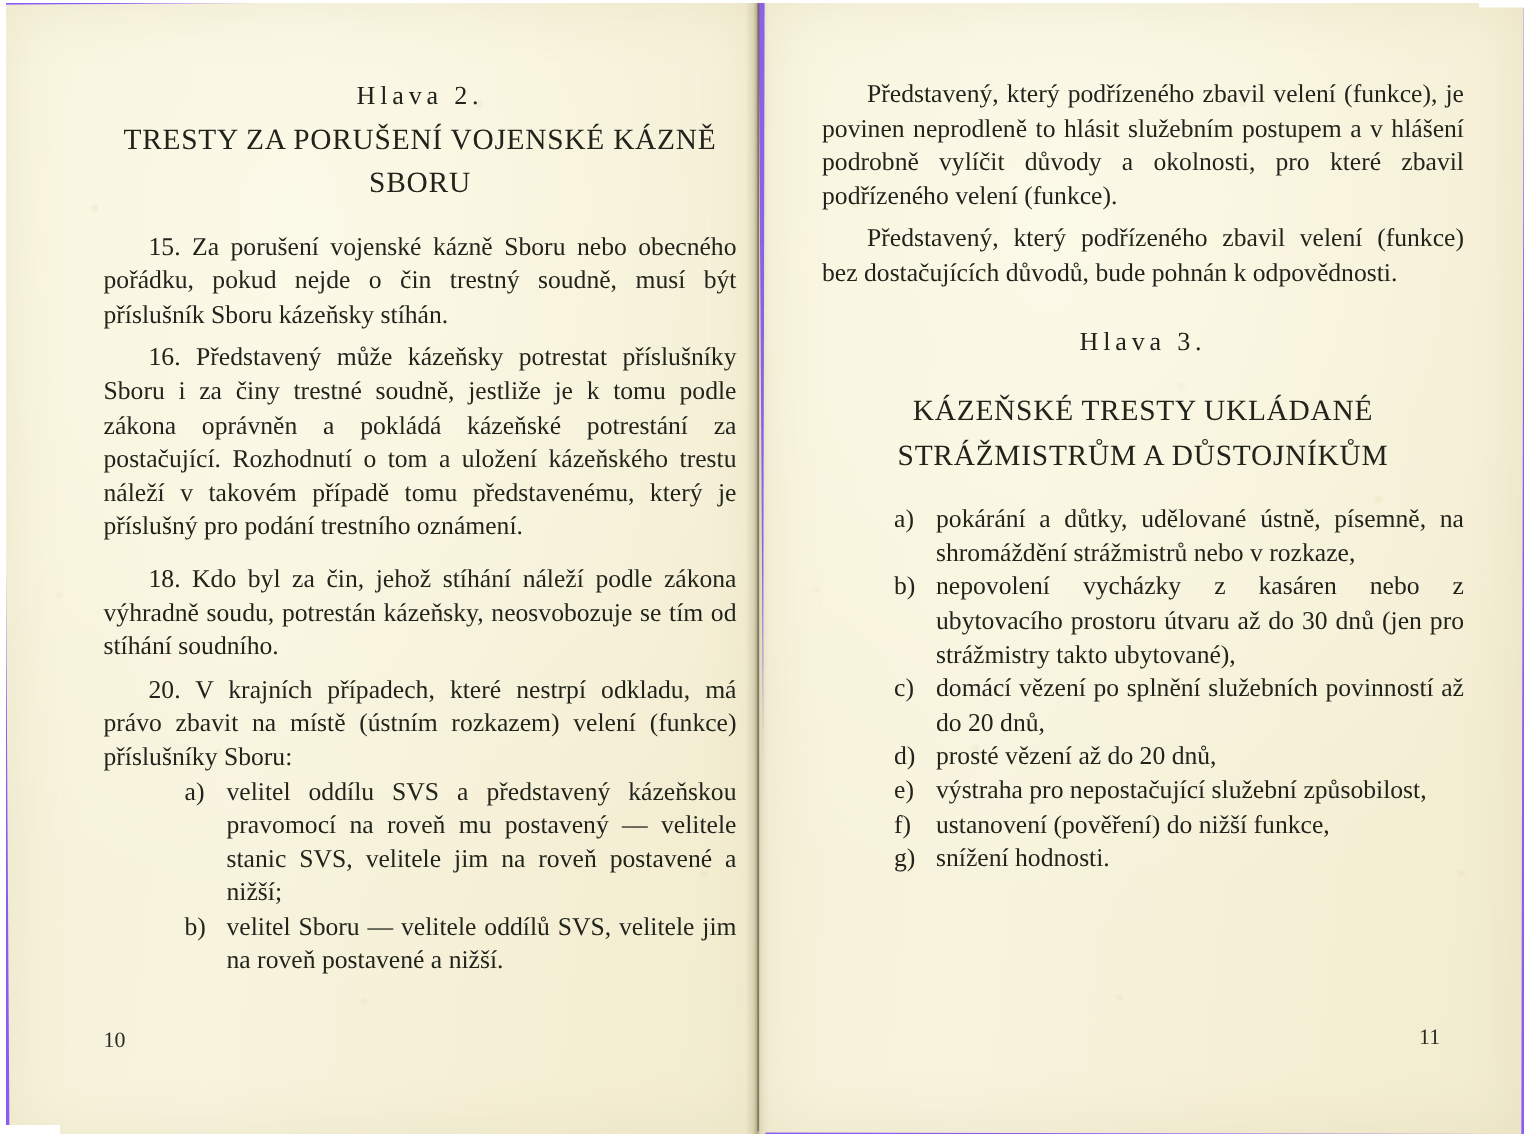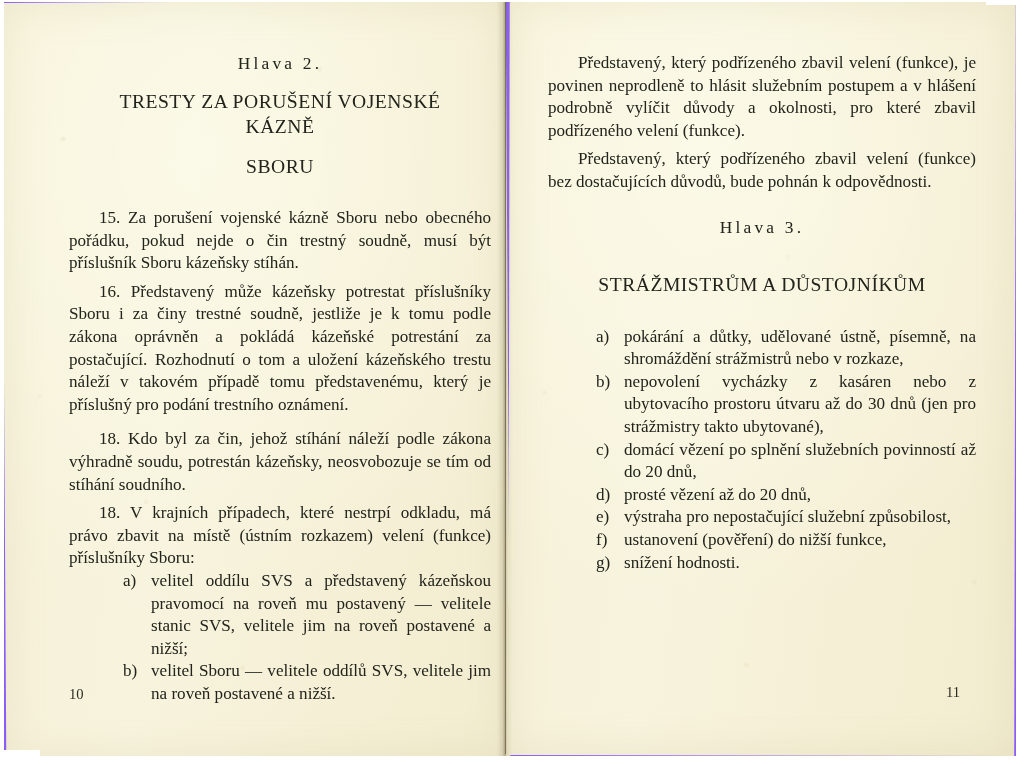--- a/index.html
+++ b/index.html
@@ -109,21 +109,21 @@
     font-size: 17.4px;
     margin: 0 0 6px 0;
     font-weight: normal;
   }
   .chapter-title {
     text-align: center;
     font-size: 19.6px;
     line-height: 25.5px;
     letter-spacing: 0.5px;
     font-weight: normal;
-    margin: 14px;
+    margin: 4px;
   }
 
   .para {
     margin: 0;
     text-indent: 30px;
     text-align: justify;
   }
 
   .spacer-sm { height: 6px; }
   .spacer-md { height: 14px; }
@@ -202,21 +202,21 @@
 
     <div class="spacer-md"></div>
 
     <p class="para">15. Za porušení vojenské kázně Sboru nebo obecného pořádku, pokud nejde o čin trestný soudně, musí být příslušník Sboru kázeňsky stíhán.</p>
     <div class="spacer-sm"></div>
     <p class="para">16. Představený může kázeňsky potrestat příslušníky Sboru i za činy trestné soudně, jestliže je k tomu podle zákona oprávněn a pokládá kázeňské potrestání za postačující. Rozhodnutí o tom a uložení kázeňského trestu náleží v takovém případě tomu představenému, který je příslušný pro podání trestního oznámení.</p>
     <div class="spacer-sm"></div>
     <div class="spacer-sm"></div>
     <p class="para">18. Kdo byl za čin, jehož stíhání náleží podle zákona výhradně soudu, potrestán kázeňsky, neosvobozuje se tím od stíhání soudního.</p>
     <div class="spacer-sm"></div>
-    <p class="para">18. V krajních případech, které nestrpí odkladu, má právo zbavit na místě (ústním rozkazem) velení (funkce) příslušníky Sboru:</p>
+    <p class="para">20. V krajních případech, které nestrpí odkladu, má právo zbavit na místě (ústním rozkazem) velení (funkce) příslušníky Sboru:</p>
 
     <ul class="sublist">
       <li>
         <span class="marker">a)</span>
         <span class="body">velitel oddílu SVS a představený kázeňskou pravomocí na roveň mu postavený — velitele stanic SVS, velitele jim na roveň postavené a nižší;</span>
       </li>
       <li>
         <span class="marker">b)</span>
         <span class="body">velitel Sboru — velitele oddílů SVS, velitele jim na roveň postavené a nižší.</span>
       </li>
@@ -231,20 +231,21 @@
       <p class="para">Představený, který podřízeného zbavil velení (funkce), je povinen neprodleně to hlásit služebním postupem a v hlášení podrobně vylíčit důvody a okolnosti, pro které zbavil podřízeného velení (funkce).</p>
       <div class="spacer-sm"></div>
       <p class="para">Představený, který podřízeného zbavil velení (funkce) bez dostačujících důvodů, bude pohnán k odpovědnosti.</p>
 
       <div class="spacer-lg"></div>
 
       <div class="chapter-label">Hlava 3.</div>
 
       <div class="spacer-md"></div>
 
+      <div class="chapter-title">KÁZEŇSKÉ TRESTY UKLÁDANÉ</div>
       <div class="chapter-title">STRÁŽMISTRŮM A DŮSTOJNÍKŮM</div>
 
       <div class="spacer-md"></div>
 
 
       <ul class="sublist">
         <li>
           <span class="marker">a)</span>
           <span class="body">pokárání a důtky, udělované ústně, písemně, na shromáždění strážmistrů nebo v rozkaze,</span>
         </li>

